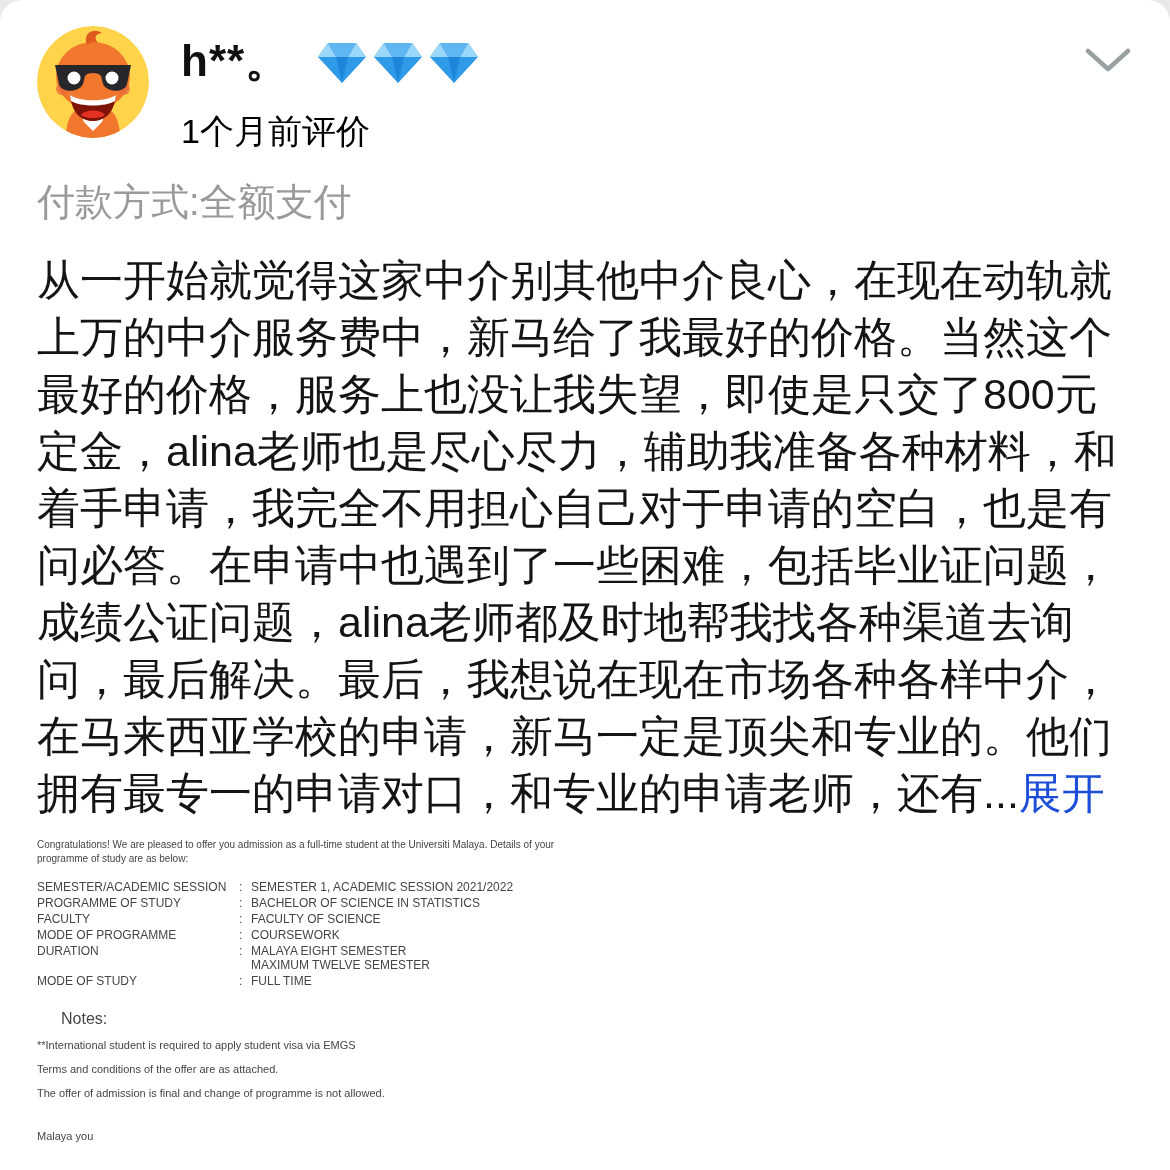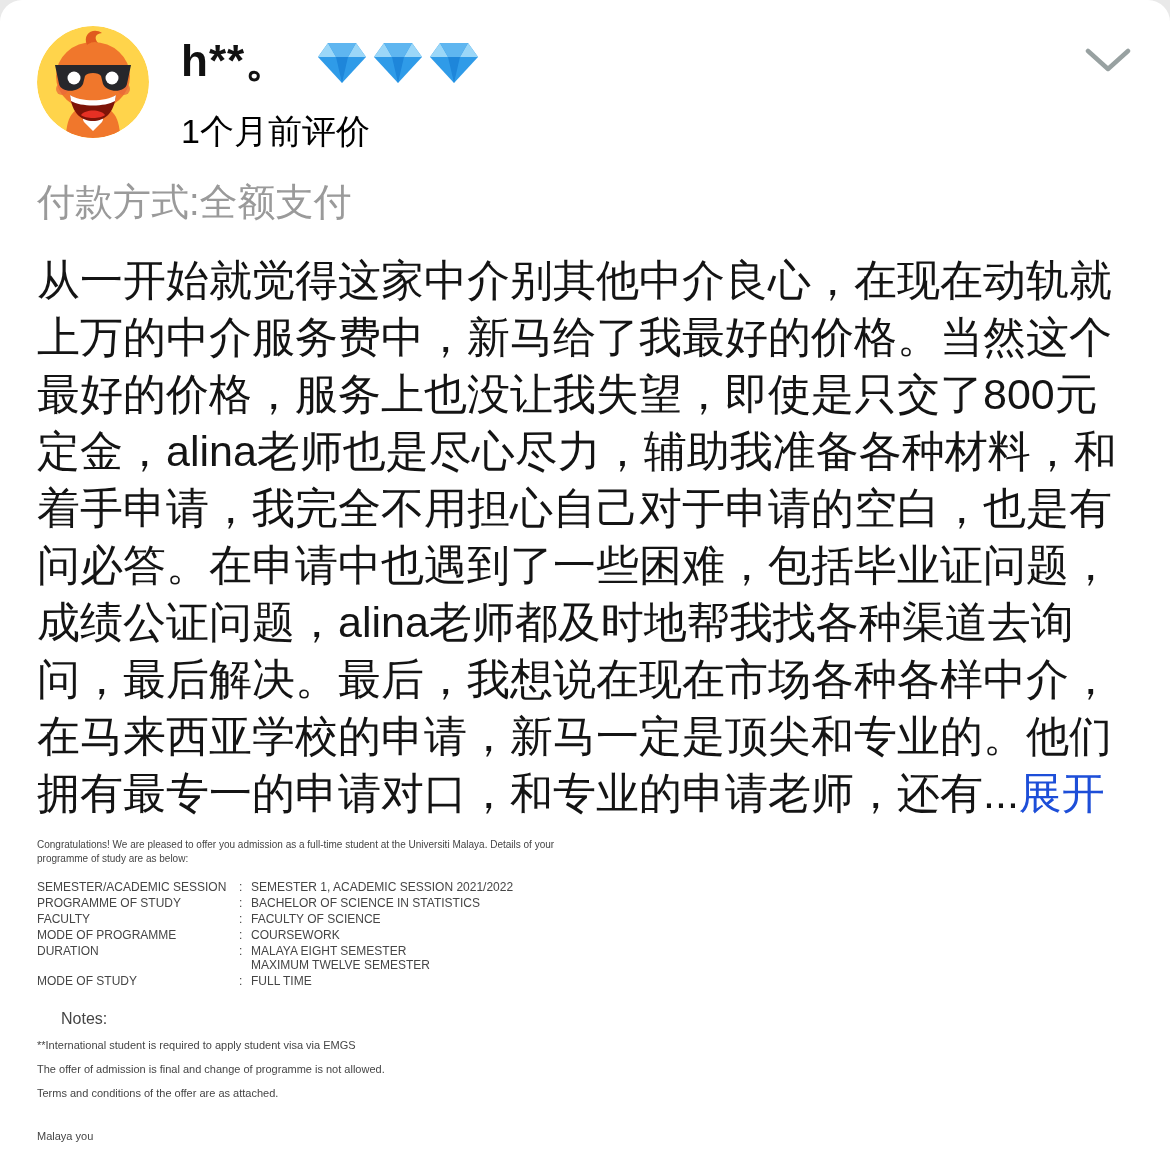--- a/index.html
+++ b/index.html
@@ -184,18 +184,18 @@
       </div>
       <div class="doc-row">
         <span class="doc-label">MODE OF STUDY</span>
         <span class="doc-colon">:</span>
         <span class="doc-value">FULL TIME</span>
       </div>
     </div>
 
     <div class="doc-notes-heading">Notes:</div>
     <div class="doc-note">**International student is required to apply student visa via EMGS</div>
+    <div class="doc-note">Terms and conditions of the offer are as attached.</div>
     <div class="doc-note">The offer of admission is final and change of programme is not allowed.</div>
-    <div class="doc-note">Terms and conditions of the offer are as attached.</div>
     <div class="doc-closing">Malaya you</div>
   </div>
 
 </div>
 
 </body></html>

